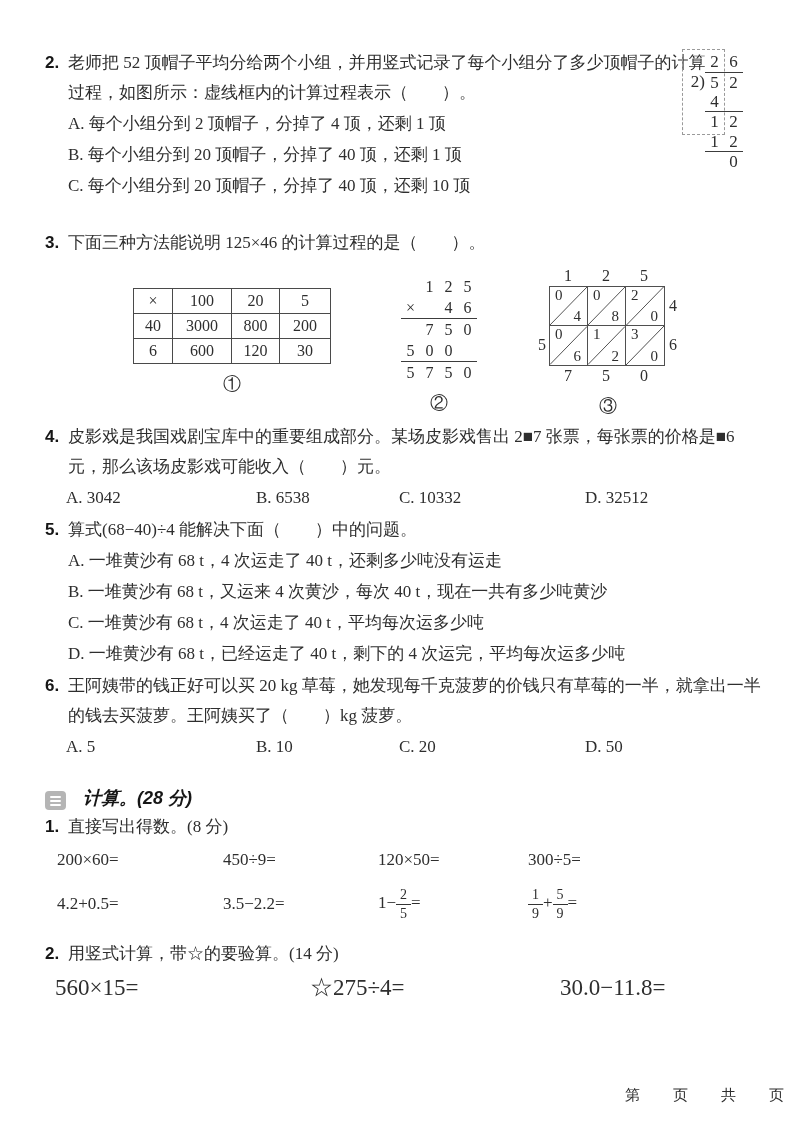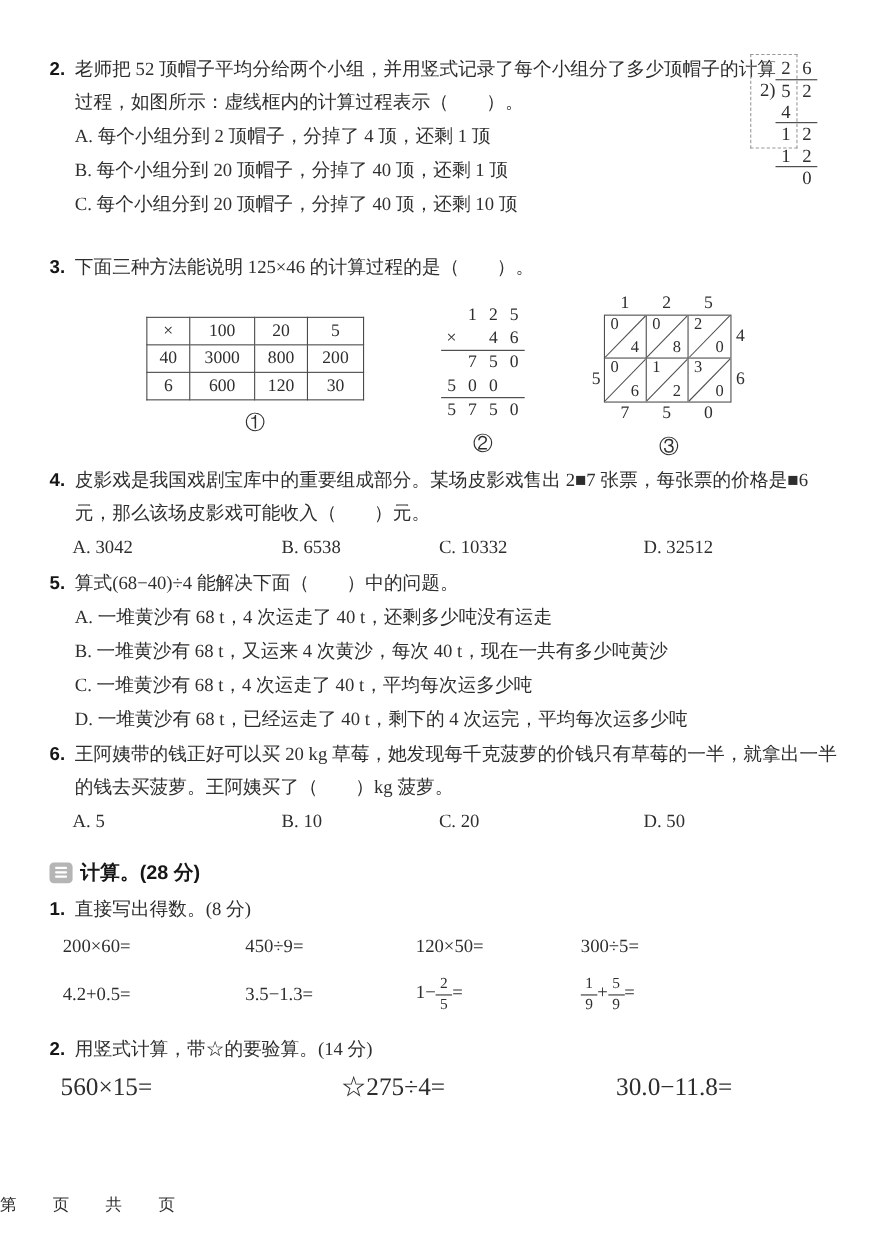--- a/index.html
+++ b/index.html
@@ -66,23 +66,23 @@
     grid-template-rows:repeat(2,39px);border:1px solid #4f4f4f;
   }
   .lat-cell{position:relative;border-right:1px solid #4f4f4f;border-bottom:1px solid #4f4f4f;}
   .lat-cell:nth-child(3n){border-right:none;}
   .lat-cell:nth-child(n+4){border-bottom:none;}
   .lat-cell svg{position:absolute;left:0;top:0;width:100%;height:100%;}
   .lt{position:absolute;left:5px;top:0;font-size:15px;line-height:17px;}
   .lb{position:absolute;right:6px;bottom:0;font-size:15px;line-height:17px;}
   
   .sec{
-    display:flex;align-items:center;gap:7px;margin-top:14px;height:34px;
+    display:flex;align-items:flex-end;gap:17px;margin-top:14px;height:34px;
     font-family:"Liberation Sans","DejaVu Sans",sans-serif;
-    font-weight:700;font-size:18px;color:#161616;
+    font-weight:700;font-size:18px;color:#161616;font-style:italic;
   }
   .badge{
     width:21px;height:19px;border-radius:4px;background:#b5b5b5;
     display:flex;flex-direction:column;justify-content:center;align-items:center;gap:2px;
     flex:0 0 auto;
   }
   .badge i{display:block;width:11px;height:2px;background:#fff;border-radius:1px;}
   .sub{position:relative;padding-left:23px;line-height:33px;}
   .calc-row{
     display:grid;grid-template-columns:166px 155px 150px auto;
@@ -93,21 +93,21 @@
     display:grid;grid-template-columns:255px 250px auto;
     padding-left:10px;line-height:36px;font-size:23px;
   }
   .frac{
     display:inline-block;vertical-align:-10px;text-align:center;
     font-size:14px;line-height:1.15;
   }
   .frac .fnum{display:block;border-bottom:1px solid #333;padding:0 4px 1px;}
   .frac .fden{display:block;padding:1px 4px 0;}
   .footer{
-    position:absolute;top:1086px;left:0;right:0;text-align:left;
+    position:absolute;top:1086px;left:0;right:0;text-align:right;
     font-family:"Liberation Sans","DejaVu Sans",sans-serif;
     font-size:15px;letter-spacing:9px;color:#2e2e2e;
   }
 </style>
 </head>
 <body>
 
 <div class="content">
 
   <div class="question" style="min-height:178px;">
@@ -362,21 +362,21 @@
 
   <div class="calc-row">
     <span>200×60=</span>
     <span>450÷9=</span>
     <span>120×50=</span>
     <span>300÷5=</span>
   </div>
 
   <div class="calc-row calc-row2">
     <span>4.2+0.5=</span>
-    <span>3.5−1.3=</span>
+    <span>3.5−2.2=</span>
     <span>
       <span>1−</span><span class="frac"><span class="fnum">2</span><span class="fden">5</span></span><span>=</span>
     </span>
     <span>
       <span class="frac"><span class="fnum">1</span><span class="fden">9</span></span><span>+</span><span class="frac"><span class="fnum">5</span><span class="fden">9</span></span><span>=</span>
     </span>
   </div>
 
   <div class="sub" style="margin-top:6px;">
     <span class="qnum">2.</span><span>用竖式计算，带☆的要验算。(14 分)</span>

